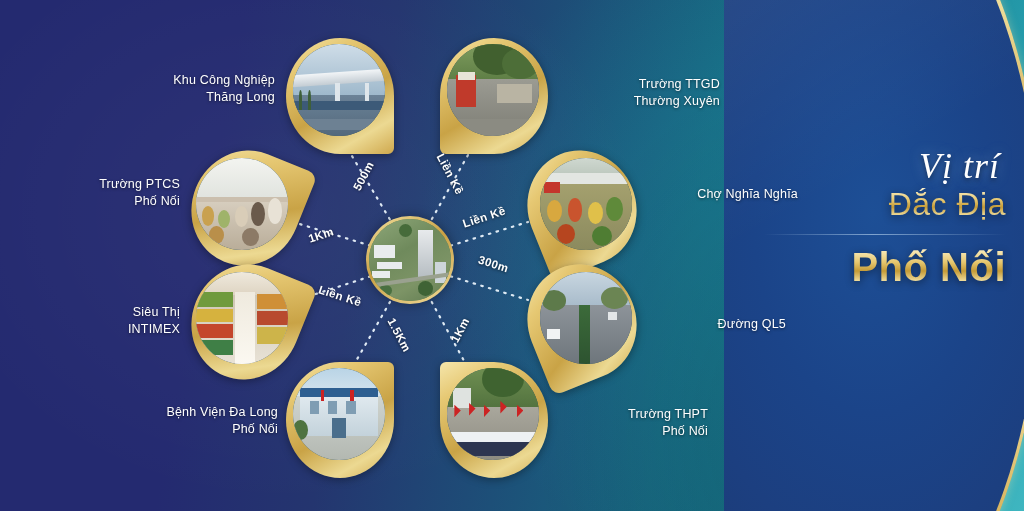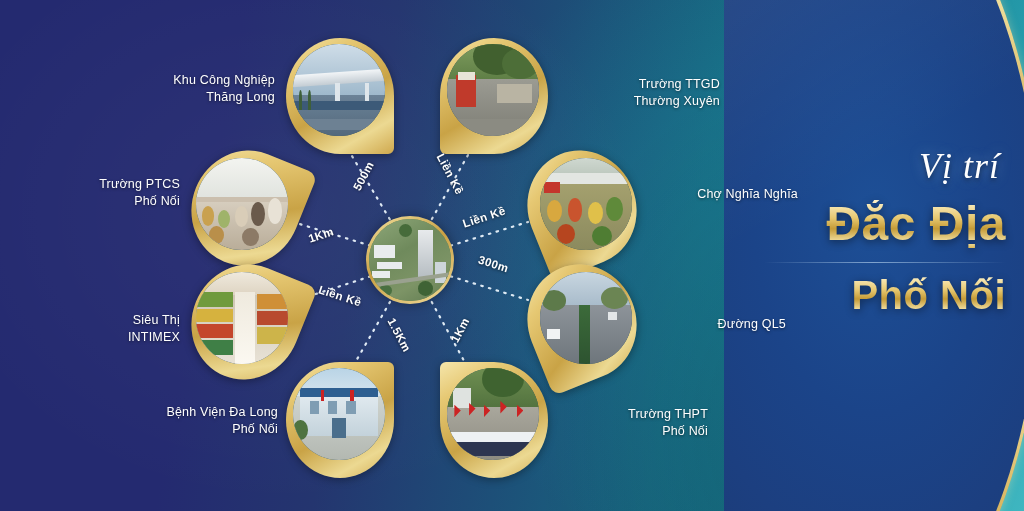--- a/index.html
+++ b/index.html
@@ -89,24 +89,24 @@
     font-family: "Liberation Serif", "DejaVu Serif", serif;
     font-style: italic;
     font-size: 36px;
     line-height: 1.05;
     color: #ffffff;
     letter-spacing: 1px;
     text-shadow: 0 2px 5px rgba(0,0,0,0.45), 0 0 14px rgba(190,230,255,0.35);
     padding-right: 6px;
   }
   .line-dacdia {
-    font-size: 48px;
-    font-weight: 700;
+    font-size: 32px;
+    font-weight: 400;
     line-height: 1.0;
-    margin-top: 14px;
+    margin-top: 2px;
     letter-spacing: 0.5px;
     color: #e8cf84;
     background: linear-gradient(180deg, #fdf3cd 0%, #e6c76f 38%, #c59b37 60%, #f4e3a6 88%, #dcb85a 100%);
     -webkit-background-clip: text;
     background-clip: text;
     -webkit-text-fill-color: transparent;
     text-shadow: 0 2px 5px rgba(0,0,0,0.0);
     filter: drop-shadow(0 2px 4px rgba(0,0,0,0.45));
   }
   .hero-div {
@@ -421,21 +421,21 @@
           <div class="bar" style="left:0;   top:22%; width:40%; height:16%; background:#6f9a3d;"></div>
           <div class="bar" style="left:0;   top:40%; width:40%; height:14%; background:#d6b23e;"></div>
           <div class="bar" style="left:0;   top:56%; width:40%; height:16%; background:#c4462c;"></div>
           <div class="bar" style="left:0;   top:74%; width:40%; height:16%; background:#3f7f46;"></div>
           <div class="bar" style="left:66%; top:24%; width:34%; height:16%; background:#cf8f37;"></div>
           <div class="bar" style="left:66%; top:42%; width:34%; height:16%; background:#b84a2e;"></div>
           <div class="bar" style="left:66%; top:60%; width:34%; height:18%; background:#cdb44a;"></div>
         </div>
       </div>
     </div>
-    <div class="plabel al-right" style="left:42px; top:312px; width:138px;">Siêu Thị
+    <div class="plabel al-right" style="left:42px; top:304px; width:138px;">Siêu Thị
 INTIMEX</div>
 
     <div class="pin tip-l p-right" style="left:528px; top:264px;">
       <div class="pin-body"></div>
       <div class="pin-photo">
         <div class="scene s-road">
           <div class="sky"></div>
             <div class="ground"></div>
           <div class="median"></div>
           <div class="blob" style="left:2%;  top:20%; width:26%; height:22%; background:#5d7a4a;"></div>

